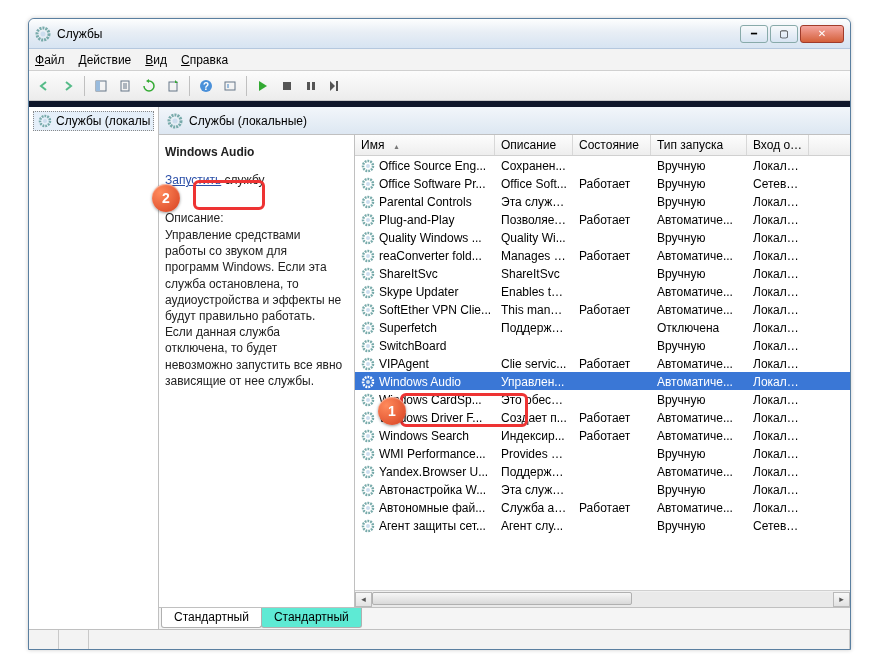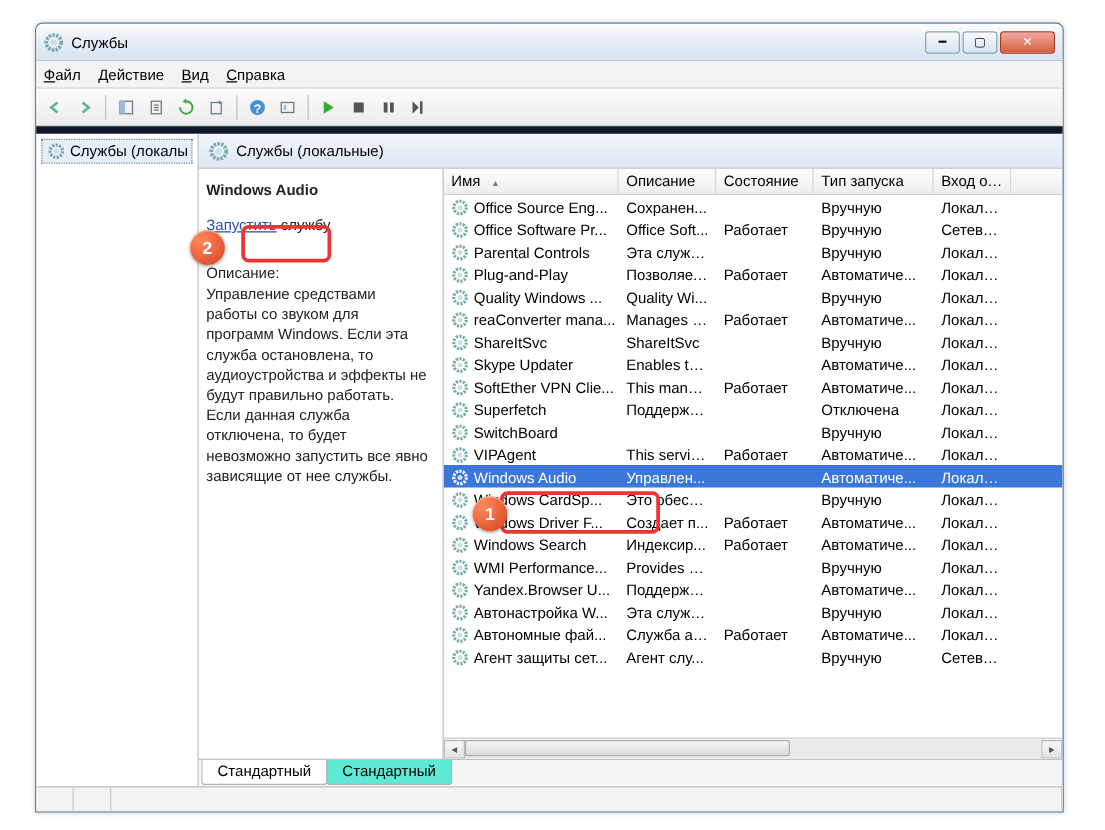--- a/index.html
+++ b/index.html
@@ -263,21 +263,21 @@
                 <div class="col c-stat"></div>
                 <div class="col c-start">Вручную</div>
                 <div class="col c-logon">Локальна</div>
               </div>
               <div class="row">
                 <div class="col c-name">
                   <svg class="gear" width="14" height="14">
                     <circle class="outer" cx="7" cy="7" r="5" fill="none" stroke="#7aa" stroke-width="2.5" stroke-dasharray="1.8 1"></circle>
                     <circle cx="7" cy="7" r="2" fill="#cde"></circle>
                   </svg>
-                  <span>reaConverter mana...</span>
+                  <span>reaConverter fold...</span>
                 </div>
                 <div class="col c-desc">Manages r...</div>
                 <div class="col c-stat">Работает</div>
                 <div class="col c-start">Автоматиче...</div>
                 <div class="col c-logon">Локальна</div>
               </div>
               <div class="row">
                 <div class="col c-name">
                   <svg class="gear" width="14" height="14">
                     <circle class="outer" cx="7" cy="7" r="5" fill="none" stroke="#7aa" stroke-width="2.5" stroke-dasharray="1.8 1"></circle>
@@ -343,21 +343,21 @@
                 <div class="col c-logon">Локальна</div>
               </div>
               <div class="row">
                 <div class="col c-name">
                   <svg class="gear" width="14" height="14">
                     <circle class="outer" cx="7" cy="7" r="5" fill="none" stroke="#7aa" stroke-width="2.5" stroke-dasharray="1.8 1"></circle>
                     <circle cx="7" cy="7" r="2" fill="#cde"></circle>
                   </svg>
                   <span>VIPAgent</span>
                 </div>
-                <div class="col c-desc">This servic...</div>
+                <div class="col c-desc">Clie servic...</div>
                 <div class="col c-stat">Работает</div>
                 <div class="col c-start">Автоматиче...</div>
                 <div class="col c-logon">Локальна</div>
               </div>
               <div class="row selected">
                 <div class="col c-name">
                   <svg class="gear" width="14" height="14">
                     <circle class="outer" cx="7" cy="7" r="5" fill="none" stroke="#7aa" stroke-width="2.5" stroke-dasharray="1.8 1"></circle>
                     <circle cx="7" cy="7" r="2" fill="#cde"></circle>
                   </svg>

